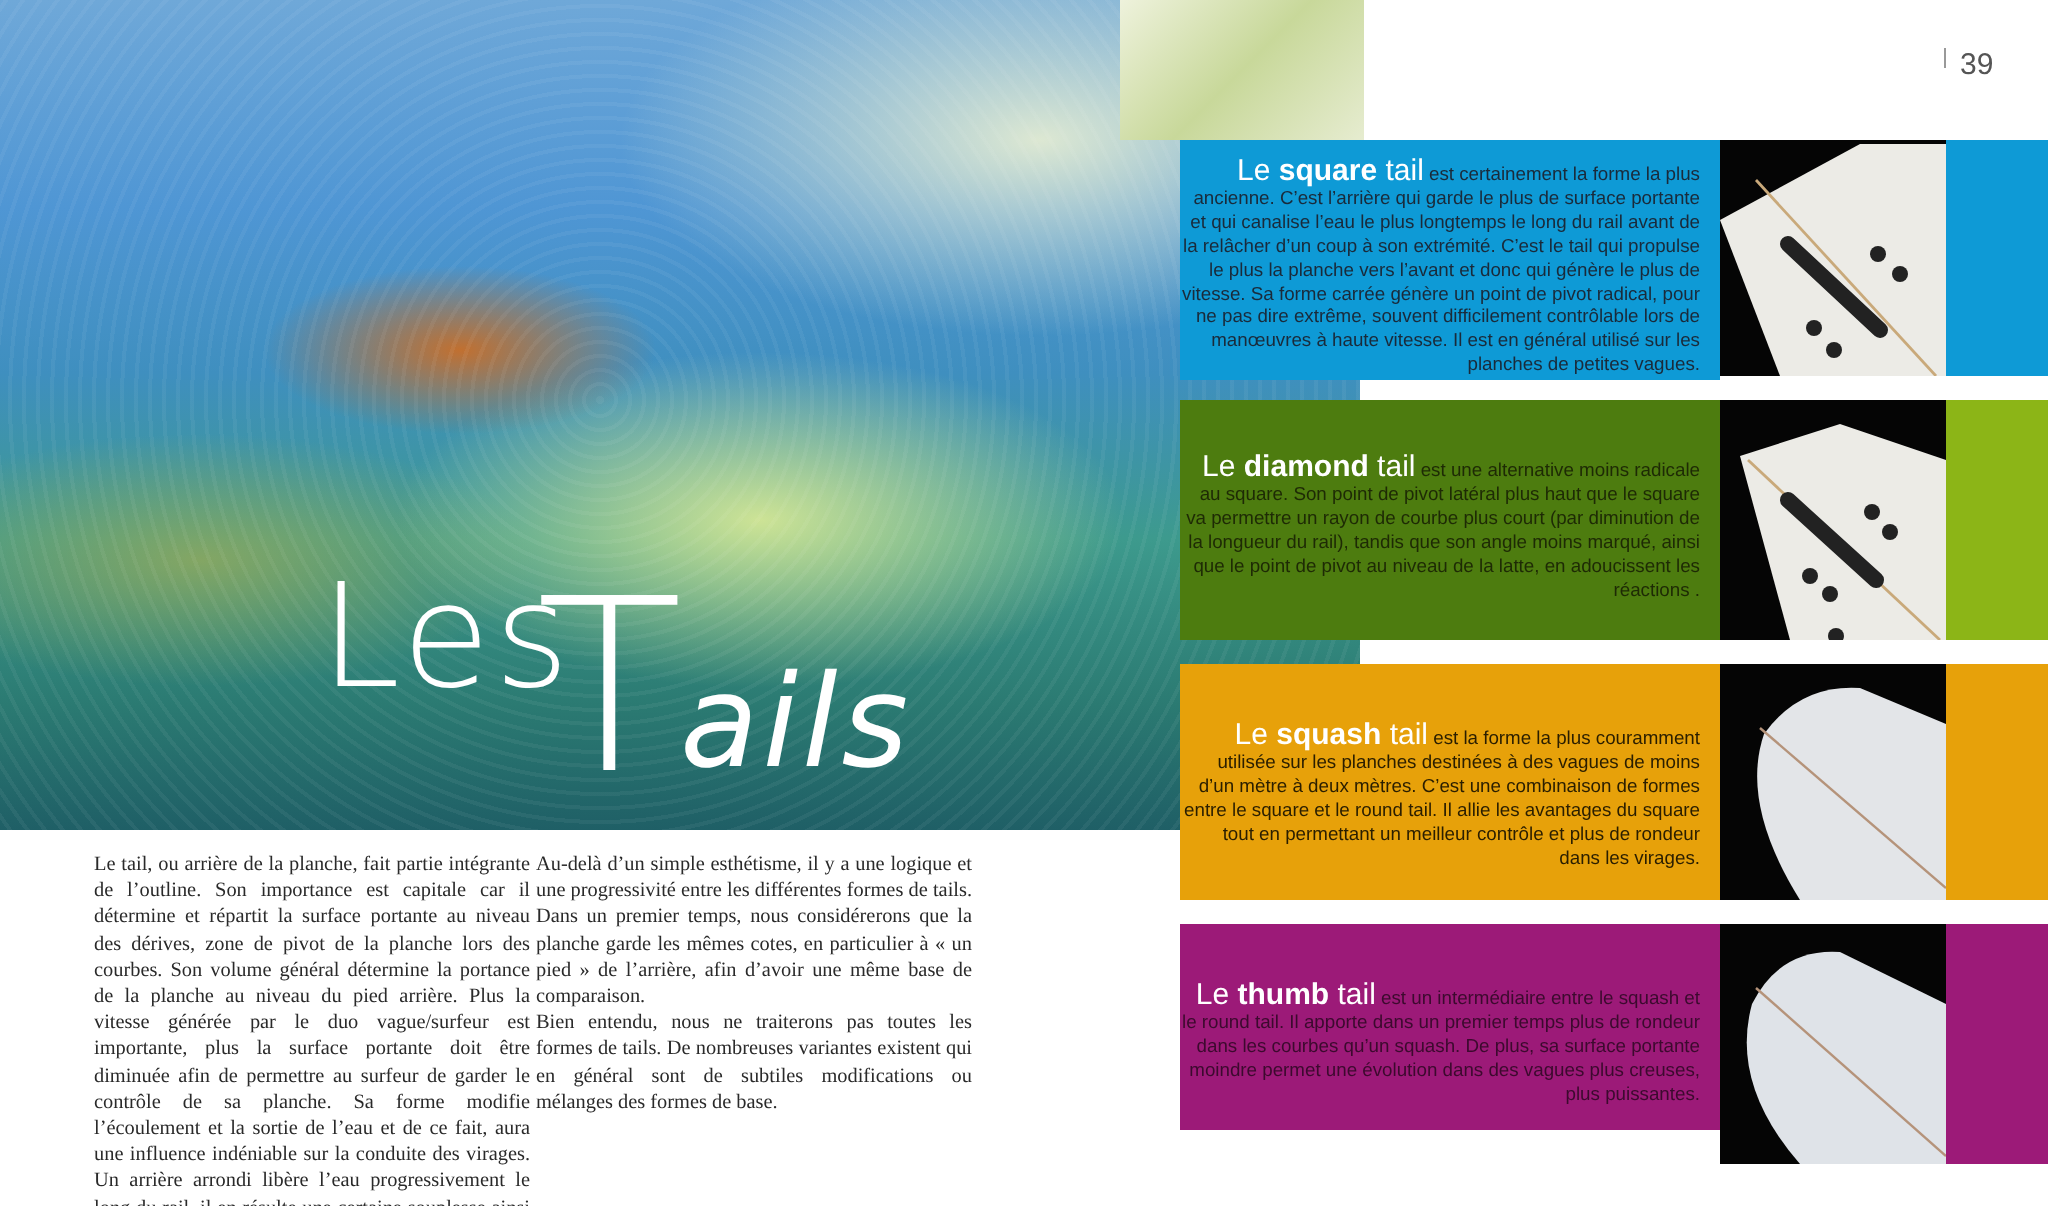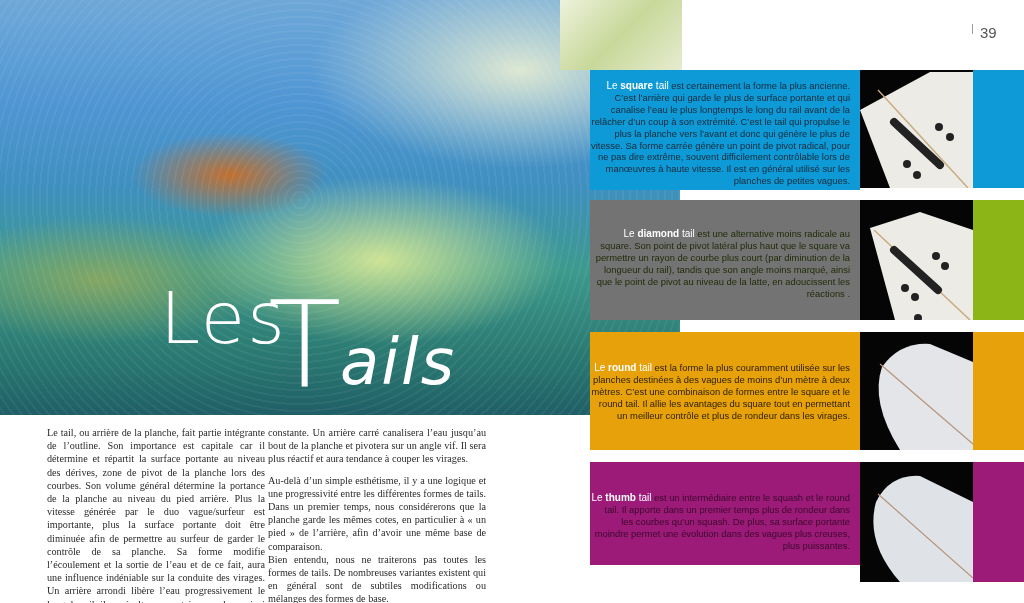--- a/index.html
+++ b/index.html
@@ -28,25 +28,25 @@
   .body-col { position: absolute; top: 426px; width: 218px; font-size: 10.2px; line-height: 13.2px; color: #2a2a2a; text-align: justify; }
   .col1 { left: 47px; }
   .col2 { left: 268px; }
   .col2 p { margin: 0 0 8px 0; }
   .col2 p.tight { margin: 0; }
   .page-num { position: absolute; font-family: "Liberation Sans", sans-serif; font-size: 15px; color: #555; text-align: center; }
   .pn38 { left: 35px; top: 609px; }
   .pn39 { left: 980px; top: 24px; }
   .pn-rule { position: absolute; left: 972px; top: 24px; width: 1px; height: 10px; background: #999; }
   .panel { position: absolute; left: 590px; width: 270px; font-family: "Liberation Sans", sans-serif; font-size: 9.4px; line-height: 11.9px; text-align: right; box-sizing: border-box; padding-right: 10px; }
-  .panel .lead { font-size: 10px; }
+  .panel .lead { font-size: 15px; }
   .panel .lead b { font-weight: bold; }
   .p-square { top: 70px; height: 120px; background: #0e9ad6; color: #1a2a3a; padding-top: 10px; }
   .p-square .lead { color: #ffffff; }
-  .p-diamond { top: 200px; height: 120px; background: #737373; color: #1e2a05; padding-top: 28px; }
+  .p-diamond { top: 200px; height: 120px; background: #4d7c0f; color: #1e2a05; padding-top: 28px; }
   .p-diamond .lead { color: #ffffff; }
   .p-squash { top: 332px; height: 118px; background: #e7a10a; color: #2a1e00; padding-top: 30px; }
   .p-squash .lead { color: #ffffff; }
   .p-thumb { top: 462px; height: 103px; background: #9c1a78; color: #3c0a2e; padding-top: 30px; }
   .p-thumb .lead { color: #ffffff; }
   .board { position: absolute; left: 860px; width: 113px; background: #050505; overflow: hidden; }
   .b1 { top: 70px; height: 118px; }
   .b2 { top: 200px; height: 120px; }
   .b3 { top: 332px; height: 118px; }
   .b4 { top: 462px; height: 120px; }
@@ -62,21 +62,20 @@
 
 <div class="photo"></div>
 <div class="photo-top-right"></div>
 
 <div class="title title-les">Les</div>
 <div class="title title-t">T</div>
 <div class="title title-ails">ails</div>
 
 <div class="body-col col1">Le tail, ou arrière de la planche, fait partie intégrante de l’outline. Son importance est capitale car il détermine et répartit la surface portante au niveau des dérives, zone de pivot de la planche lors des courbes. Son volume général détermine la portance de la planche au niveau du pied arrière. Plus la vitesse générée par le duo vague/surfeur est importante, plus la surface portante doit être diminuée afin de permettre au surfeur de garder le contrôle de sa planche. Sa forme modifie l’écoulement et la sortie de l’eau et de ce fait, aura une influence indéniable sur la conduite des virages. Un arrière arrondi libère l’eau progressivement le long du rail, il en résulte une certaine souplesse ainsi qu’une courbe harmonieuse et</div>
 <div class="body-col col2">
-  <p>constante. Un arrière carré canalisera l’eau jusqu’au bout de la planche et pivotera sur un angle vif. Il sera plus réactif et aura tendance à couper les virages.</p>
   <p class="tight">Au-delà d’un simple esthétisme, il y a une logique et une progressivité entre les différentes formes de tails. Dans un premier temps, nous considérerons que la planche garde les mêmes cotes, en particulier à « un pied » de l’arrière, afin d’avoir une même base de comparaison.</p>
   <p>Bien entendu, nous ne traiterons pas toutes les formes de tails. De nombreuses variantes existent qui en général sont de subtiles modifications ou mélanges des formes de base.</p>
 </div>
 
 <div class="page-num pn38">38</div>
 <div class="pn-rule"></div>
 <div class="page-num pn39">39</div>
 
 <div class="panel p-square">
   <span class="lead"><span>Le </span><b>square</b><span> tail</span></span><span> est certainement la forme la plus ancienne. C’est l’arrière qui garde le plus de surface portante et qui canalise l’eau le plus longtemps le long du rail avant de la relâcher d’un coup à son extrémité. C’est le tail qui propulse le plus la planche vers l’avant et donc qui génère le plus de vitesse. Sa forme carrée génère un point de pivot radical, pour ne pas dire extrême, souvent difficilement contrôlable lors de manœuvres à haute vitesse. Il est en général utilisé sur les planches de petites vagues.</span>
@@ -105,21 +104,21 @@
     <circle cx="76" cy="56" r="4" fill="#222"></circle>
       <circle cx="85" cy="66" r="4" fill="#222"></circle>
     <circle cx="45" cy="88" r="4" fill="#222"></circle>
       <circle cx="55" cy="97" r="4" fill="#222"></circle>
     <circle cx="58" cy="118" r="4" fill="#222"></circle>
   </svg>
 </div>
 <div class="tab t2"></div>
 
 <div class="panel p-squash">
-  <span class="lead"><span>Le </span><b>round</b><span> tail</span></span><span> est la forme la plus couramment utilisée sur les planches destinées à des vagues de moins d’un mètre à deux mètres. C’est une combinaison de formes entre le square et le round tail. Il allie les avantages du square tout en permettant un meilleur contrôle et plus de rondeur dans les virages.</span>
+  <span class="lead"><span>Le </span><b>squash</b><span> tail</span></span><span> est la forme la plus couramment utilisée sur les planches destinées à des vagues de moins d’un mètre à deux mètres. C’est une combinaison de formes entre le square et le round tail. Il allie les avantages du square tout en permettant un meilleur contrôle et plus de rondeur dans les virages.</span>
 </div>
 <div class="board b3">
   <svg width="113" height="118" viewBox="0 0 113 118">
     <path d="M22,35 Q40,10 70,12 L113,30 L113,118 L40,118 Q10,70 22,35 Z" fill="#e3e5e8"></path>
     <line x1="20" y1="32" x2="113" y2="112" stroke="#b5937a" stroke-width="1.2"></line>
   </svg>
 </div>
 <div class="tab t3"></div>
 
 <div class="panel p-thumb">

